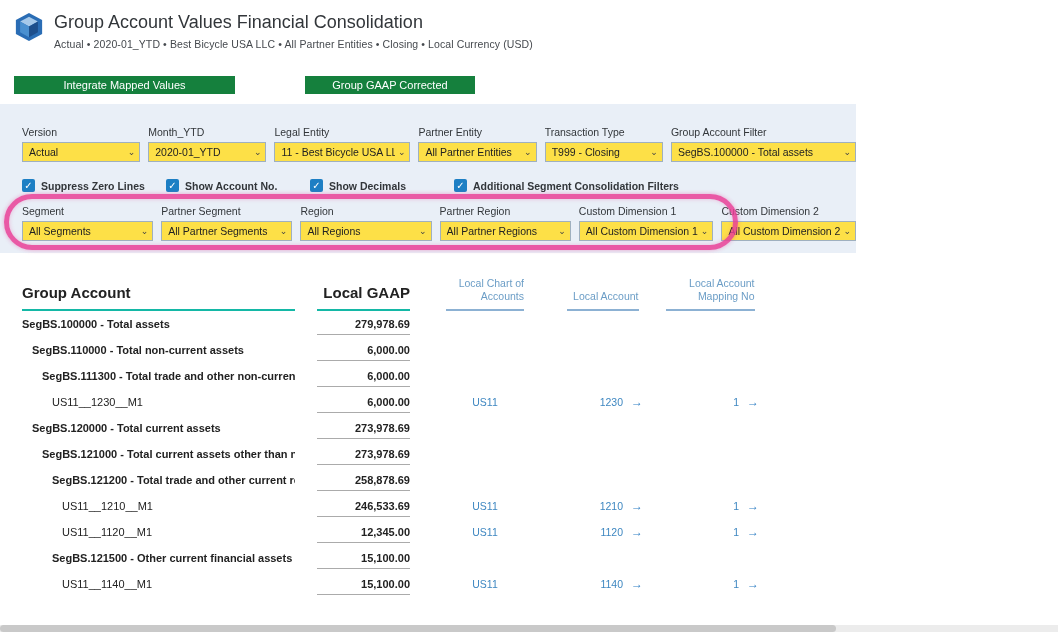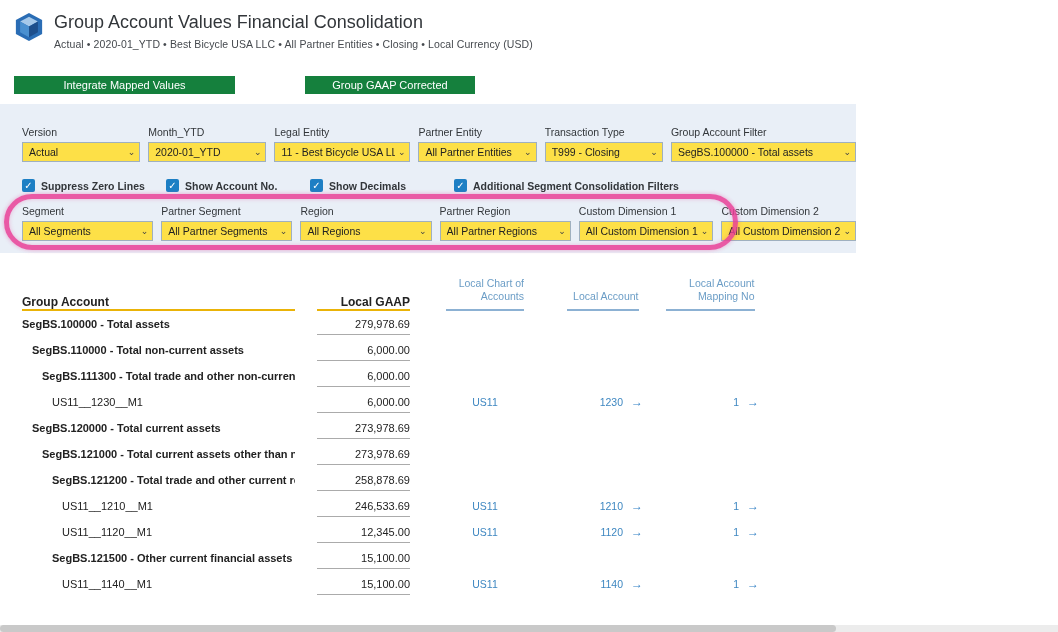--- a/index.html
+++ b/index.html
@@ -44,34 +44,34 @@
                 box-shadow:0 0 4px rgba(233,62,150,0.45), inset 0 0 4px rgba(233,62,150,0.3);
                 pointer-events:none; }
 
   
   .tbl { margin:24px 0 0 22px; width:753px; }
   .thead, .trow { display:grid; grid-template-columns:273px 115px 150px 85px 130px; }
   .thead { align-items:end; min-height:34px; }
   .hc { display:flex; align-items:flex-end; }
   .hc2 { justify-content:flex-end; }
   .hc3, .hc4, .hc5 { justify-content:center; }
-  .hdark { font-size:12px; font-weight:bold; color:#222; border-bottom:2px solid #eab308; }
+  .hdark { font-size:15px; font-weight:bold; color:#222; border-bottom:2px solid #14b8a6; padding-bottom:8px; }
   .hc1 .hdark { width:273px; }
   .hc2 .hdark { width:93px; text-align:right; }
   .hblue { font-size:10.5px; color:#6b9dc6; line-height:13px; text-align:right;
            border-bottom:2px solid #8cb1d3; padding-bottom:6px; }
   .w78 { width:78px; } .w72 { width:72px; } .w89 { width:89px; }
 
   .trow { height:26px; align-items:center; }
   .rc1 { font-size:11px; color:#222; white-space:nowrap; overflow:hidden; }
   .rc1.bold { font-weight:bold; }
   .rc1 .txt { display:block; }
   .rc1.leaf .txt { border-bottom:1px solid #a8a8a8; padding-bottom:5px; margin-bottom:-6px; }
   .i0{padding-left:0;} .i1{padding-left:10px;} .i2{padding-left:20px;} .i3{padding-left:30px;} .i4{padding-left:40px;}
-  .rc2 { display:flex; justify-content:flex-end; }
+  .rc2 { display:flex; justify-content:flex-end;font-weight:bold; }
   .amt { width:93px; text-align:right; font-size:11px; color:#222;
          border-bottom:1px solid #ababab; padding-bottom:4px; margin-bottom:-5px; }
   .rc3 { text-align:center; font-size:10.5px; color:#3e87c1; }
   .rc4, .rc5 { display:flex; justify-content:flex-end; align-items:center; gap:8px;
                font-size:10.5px; color:#3e87c1; cursor:pointer; }
   .rc4 { padding-right:2px; }
   .rc5 { padding-right:16px; }
   .arrow { color:#2f7fc4; font-size:12px; line-height:12px; }
 
   

